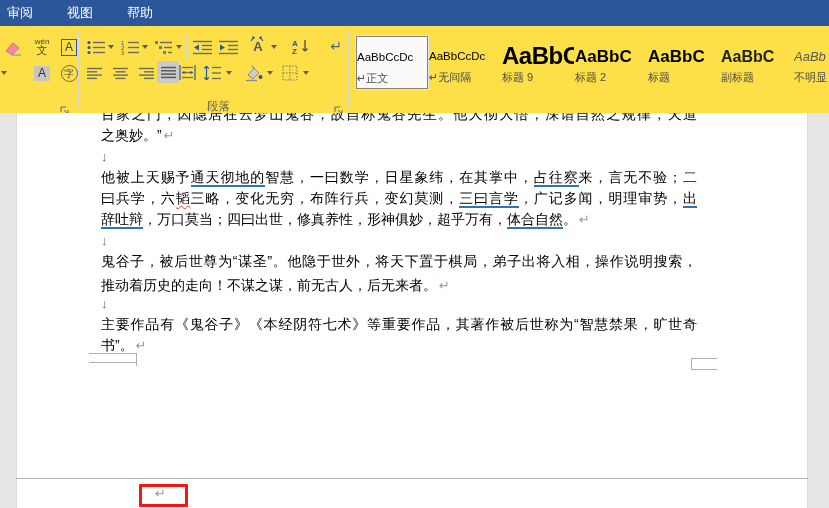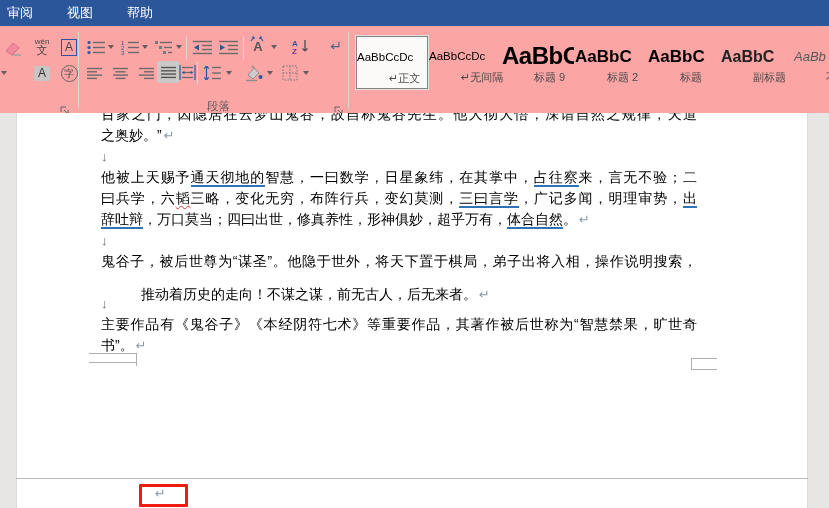--- a/index.html
+++ b/index.html
@@ -9,21 +9,21 @@
 
   
   .menubar { position: absolute; left:0; top:0; width:829px; height:26px;
     background:#2b579a; display:flex; align-items:center; overflow:hidden; }
   .menu-tab { color:#fff; font-size:13px; padding:0 17px; line-height:26px; white-space:nowrap; }
   .menu-tab:first-child { margin-left:-10px; }
   .tellme { display:flex; align-items:center; gap:8px; color:#fff; font-size:13px; margin-left:14px; }
 
   
   .ribbon { position: absolute; left:0; top:26px; width:829px; height:98px;
-    background:#fca5a5; border-bottom:1px solid #d946ef; }
+    background:#fde047; border-bottom:1px solid #d946ef; }
   .vsep { position:absolute; top:6px; width:1px; height:76px; background:#d8d6d4; }
   .grp-label { position:absolute; top:73px; font-size:11.5px; color:#605e5c; }
   .launcher { position:absolute; top:76px; width:10px; height:10px; }
   .rbtn { position:absolute; display:flex; align-items:center; justify-content:center;
     width:22px; height:22px; border-radius:2px; }
   .rbtn.sel { background:#cbc9c7; }
   .dd { width:0; height:0; border-left:3.5px solid transparent; border-right:3.5px solid transparent;
     border-top:4px solid #605e5c; position:absolute; }
   .glyphA { font-size:13px; font-weight:bold; color:#555; }
   .charbox { font-size:12px; color:#444; border:1px solid #2b579a; padding:0 3px; line-height:15px; }
@@ -31,21 +31,21 @@
   .circlechar { font-size:10px; color:#444; border:1px solid #666; border-radius:50%;
     width:17px; height:17px; line-height:15px; text-align:center; display:inline-block; }
   .ruby { display:flex; flex-direction:column; align-items:center; line-height:8px; color:#444; }
   .ruby .rt { font-size:8px; } .ruby .rb { font-size:11px; }
   .pilcrow-btn { font-size:14px; color:#4a6785; }
 
   
   .style-item { position:absolute; top:10px; width:72px; height:53px; text-align:left; }
   .style-item.sel { border:1px solid #85827f; background:#fbfaf9; box-shadow:0 0 0 1px #e5e3e1; }
   .s-sample { display:block; white-space:nowrap; overflow:hidden; color:#000; margin-top:7px; height:26px; }
-  .s-label { display:block; font-size:11px; color:#4b4b4b; margin-top:1px; white-space:nowrap;margin-left:32px; }
+  .s-label { display:block; font-size:11px; color:#4b4b4b; margin-top:1px; white-space:nowrap; }
   .samp-body { font-size:11.5px; line-height:26px; }
   .samp-h1 { font-size:24px; font-weight:bold; line-height:26px; letter-spacing:-.5px; }
   .samp-h2 { font-size:17px; font-weight:bold; line-height:27px; }
   .samp-t  { font-size:17px; font-weight:bold; line-height:27px; }
   .samp-sub{ font-size:16px; font-weight:bold; color:#222; line-height:27px; }
   .samp-em { font-size:13px; font-style:italic; color:#595959; line-height:27px; }
 
   
   .doc { position:absolute; left:0; top:113px; width:829px; height:395px; background:#e7e6e5; }
   .page { position:absolute; left:16px; top:0; width:792px; height:395px; background:#fff;
@@ -326,21 +326,21 @@
     <div class="page">
       <div id="doc-lines">
           <div class="line just" style="top: -9px;"><span>百家之门，因隐居在云梦山鬼谷，故自称鬼谷先生。他大彻大悟，深谙自然之规律，天道</span></div>
           <div class="line" style="top: 12px;"><span>之奥妙。”</span><span class="mark-p">↵</span></div>
           <div class="line" style="top: 33px;"><span class="mark-d">↓</span></div>
           <div class="line just" style="top: 54px;"><span>他被上天赐予</span><span class="ub">通天彻地的</span><span>智慧，一曰数学，日星象纬，在其掌中，</span><span class="ub">占往察</span><span>来，言无不验；二</span></div>
           <div class="line just" style="top: 75px;"><span>曰兵学，六</span><span class="ur">韬</span><span>三略，变化无穷，布阵行兵，变幻莫测，</span><span class="ub">三曰言学</span><span>，广记多闻，明理审势，</span><span class="ub">出</span></div>
           <div class="line" style="top: 96px;"><span class="ub">辞吐辩</span><span>，万口莫当；四曰出世，修真养性，形神俱妙，超乎万有，</span><span class="ub">体合自然</span><span>。</span><span class="mark-p">↵</span></div>
           <div class="line" style="top: 117px;"><span class="mark-d">↓</span></div>
           <div class="line just" style="top: 138px;"><span>鬼谷子，被后世尊为“谋圣”。他隐于世外，将天下置于棋局，弟子出将入相，操作说明搜索，</span></div>
-          <div class="line" style="top: 171px; margin-left: 40px;"><span>推动着历史的走向！不谋之谋，前无古人，后无来者。</span><span class="mark-p">↵</span></div>
+          <div class="line" style="top: 162px;"><span>推动着历史的走向！不谋之谋，前无古人，后无来者。</span><span class="mark-p">↵</span></div>
           <div class="line" style="top: 180px;"><span class="mark-d">↓</span></div>
           <div class="line just" style="top: 201px;"><span>主要作品有《鬼谷子》《本经阴符七术》等重要作品，其著作被后世称为“智慧禁果，旷世奇</span></div>
           <div class="line" style="top: 222px;"><span>书”。</span><span class="mark-p">↵</span></div>
         </div>
 
       <div class="crop" style="left:72px;top:240px;width:48px;height:1px;"></div>
       <div class="crop" style="left:72px;top:249px;width:48px;height:1px;"></div>
       <div class="crop" style="left:119px;top:240px;width:1px;height:13px;"></div>
       <div class="crop" style="left:674px;top:245px;width:26px;height:1px;"></div>
       <div class="crop" style="left:674px;top:245px;width:1px;height:11px;"></div>

